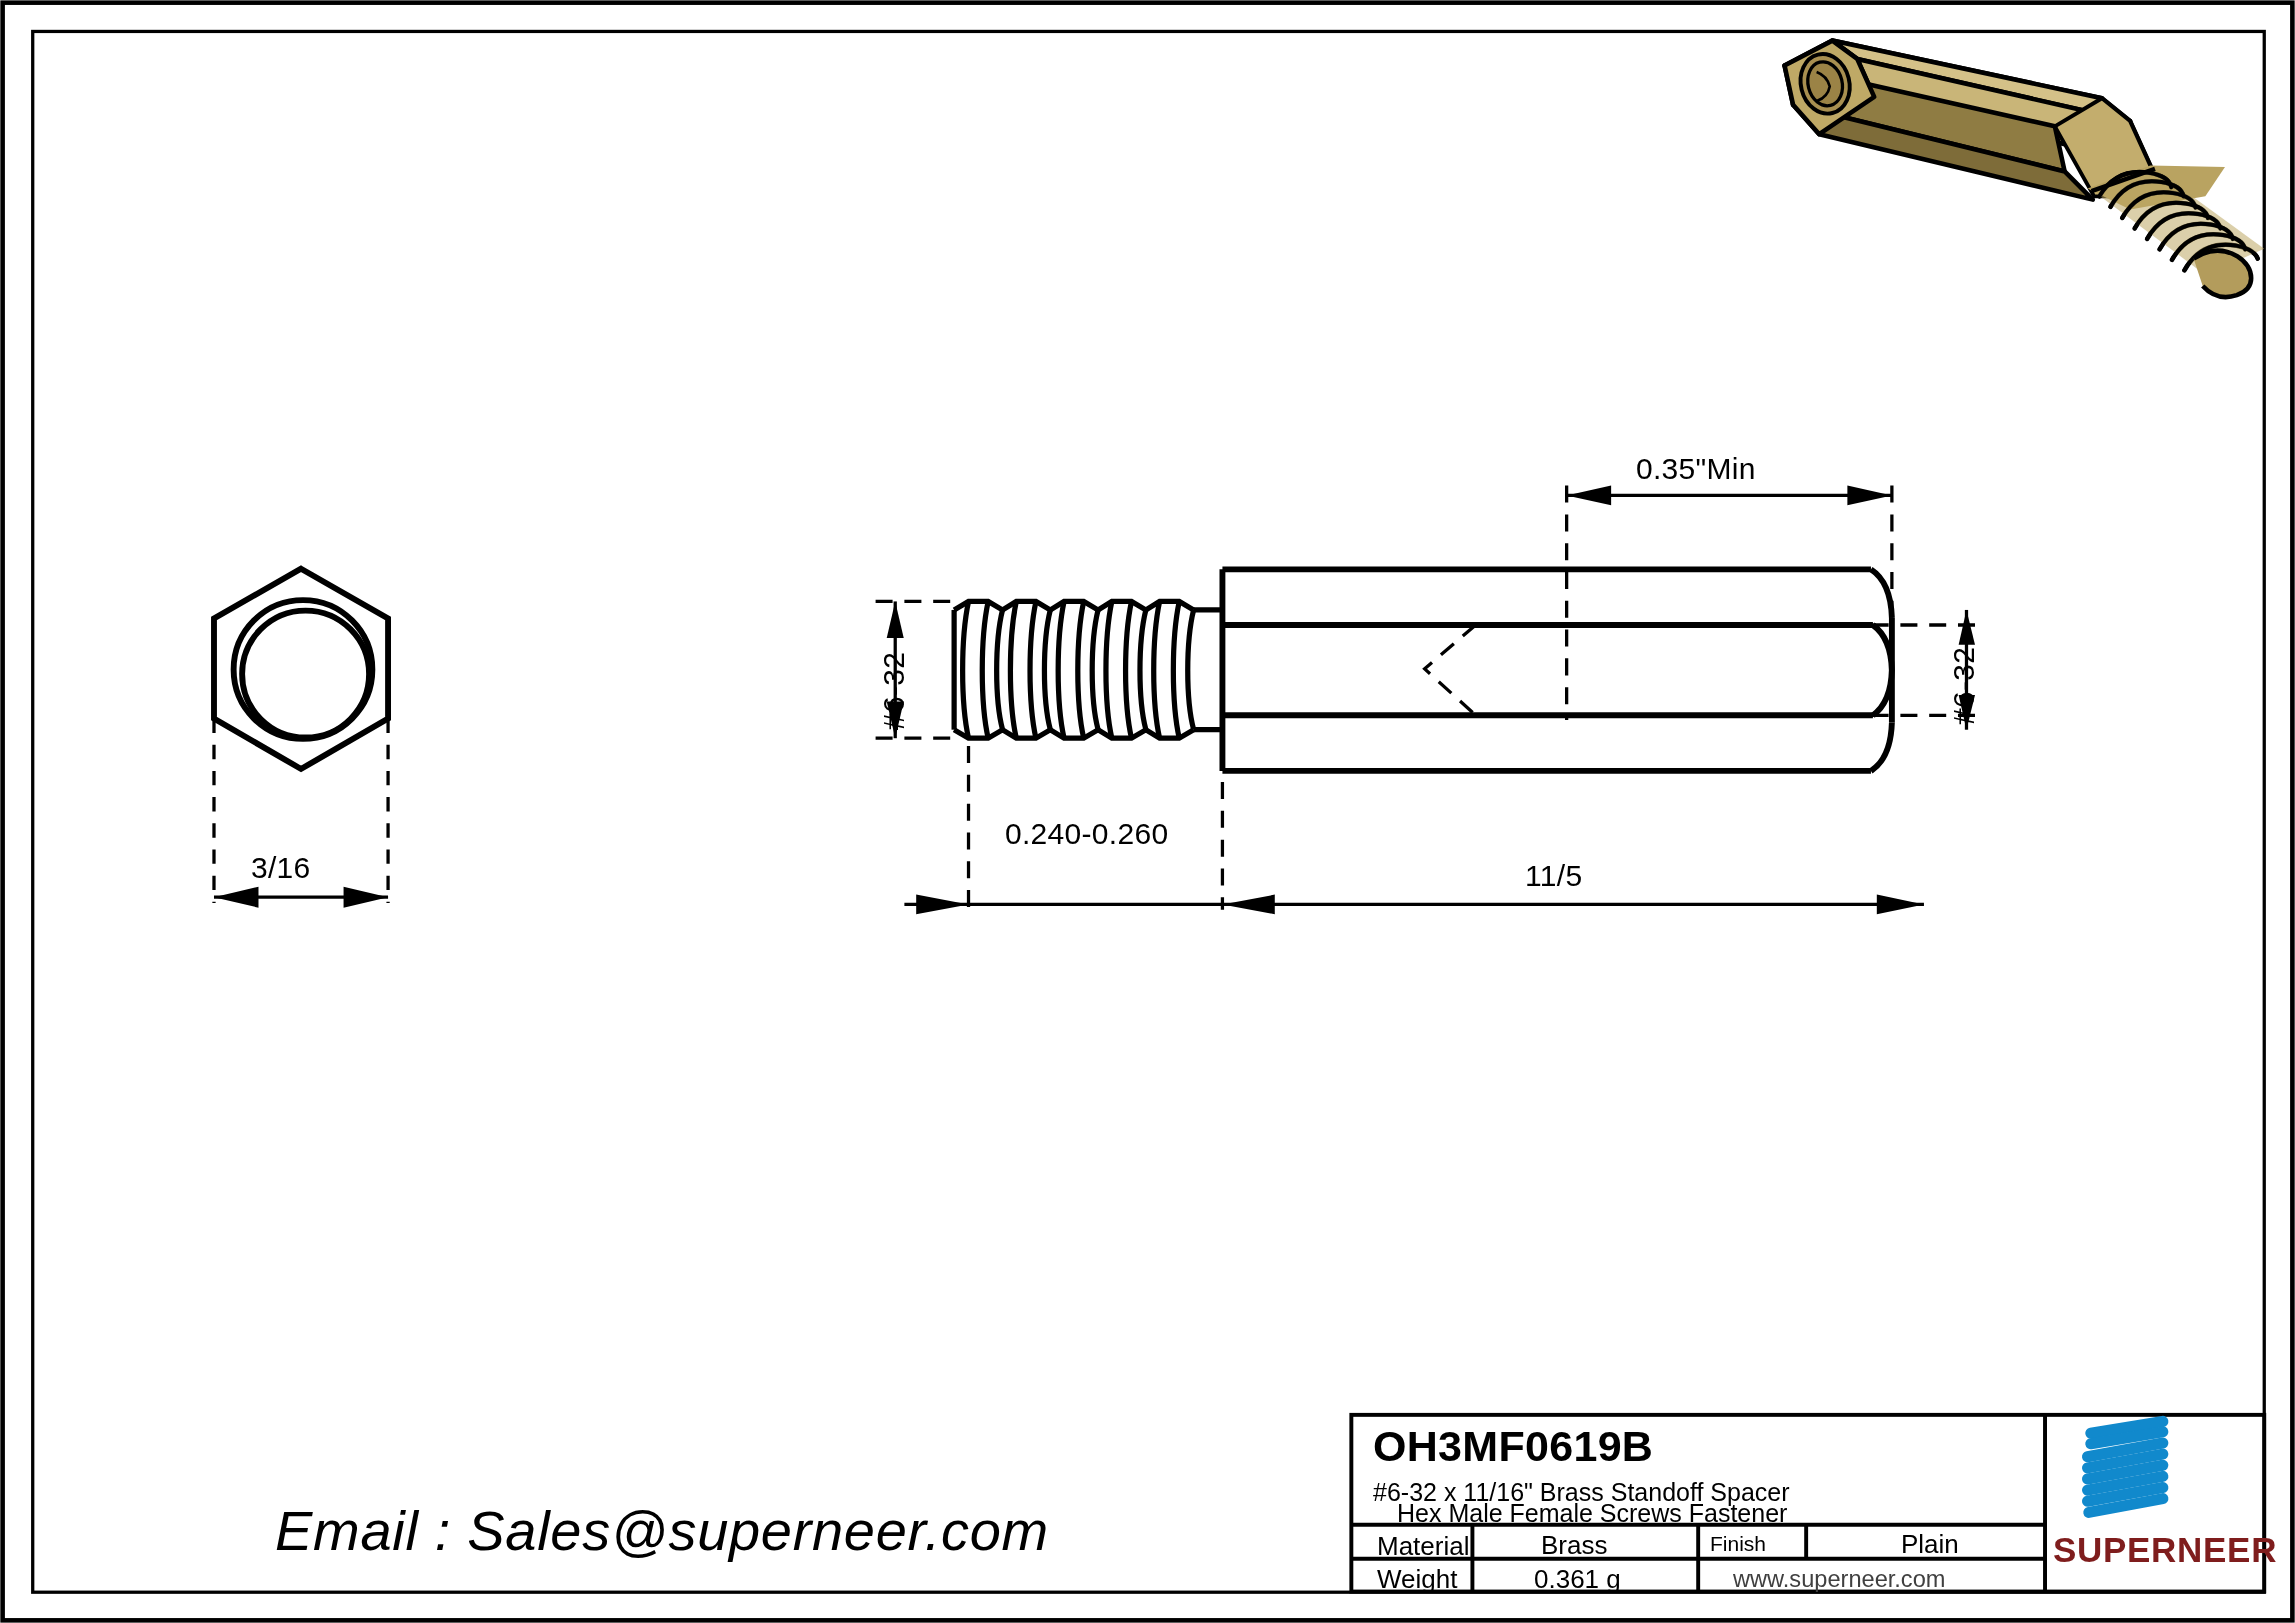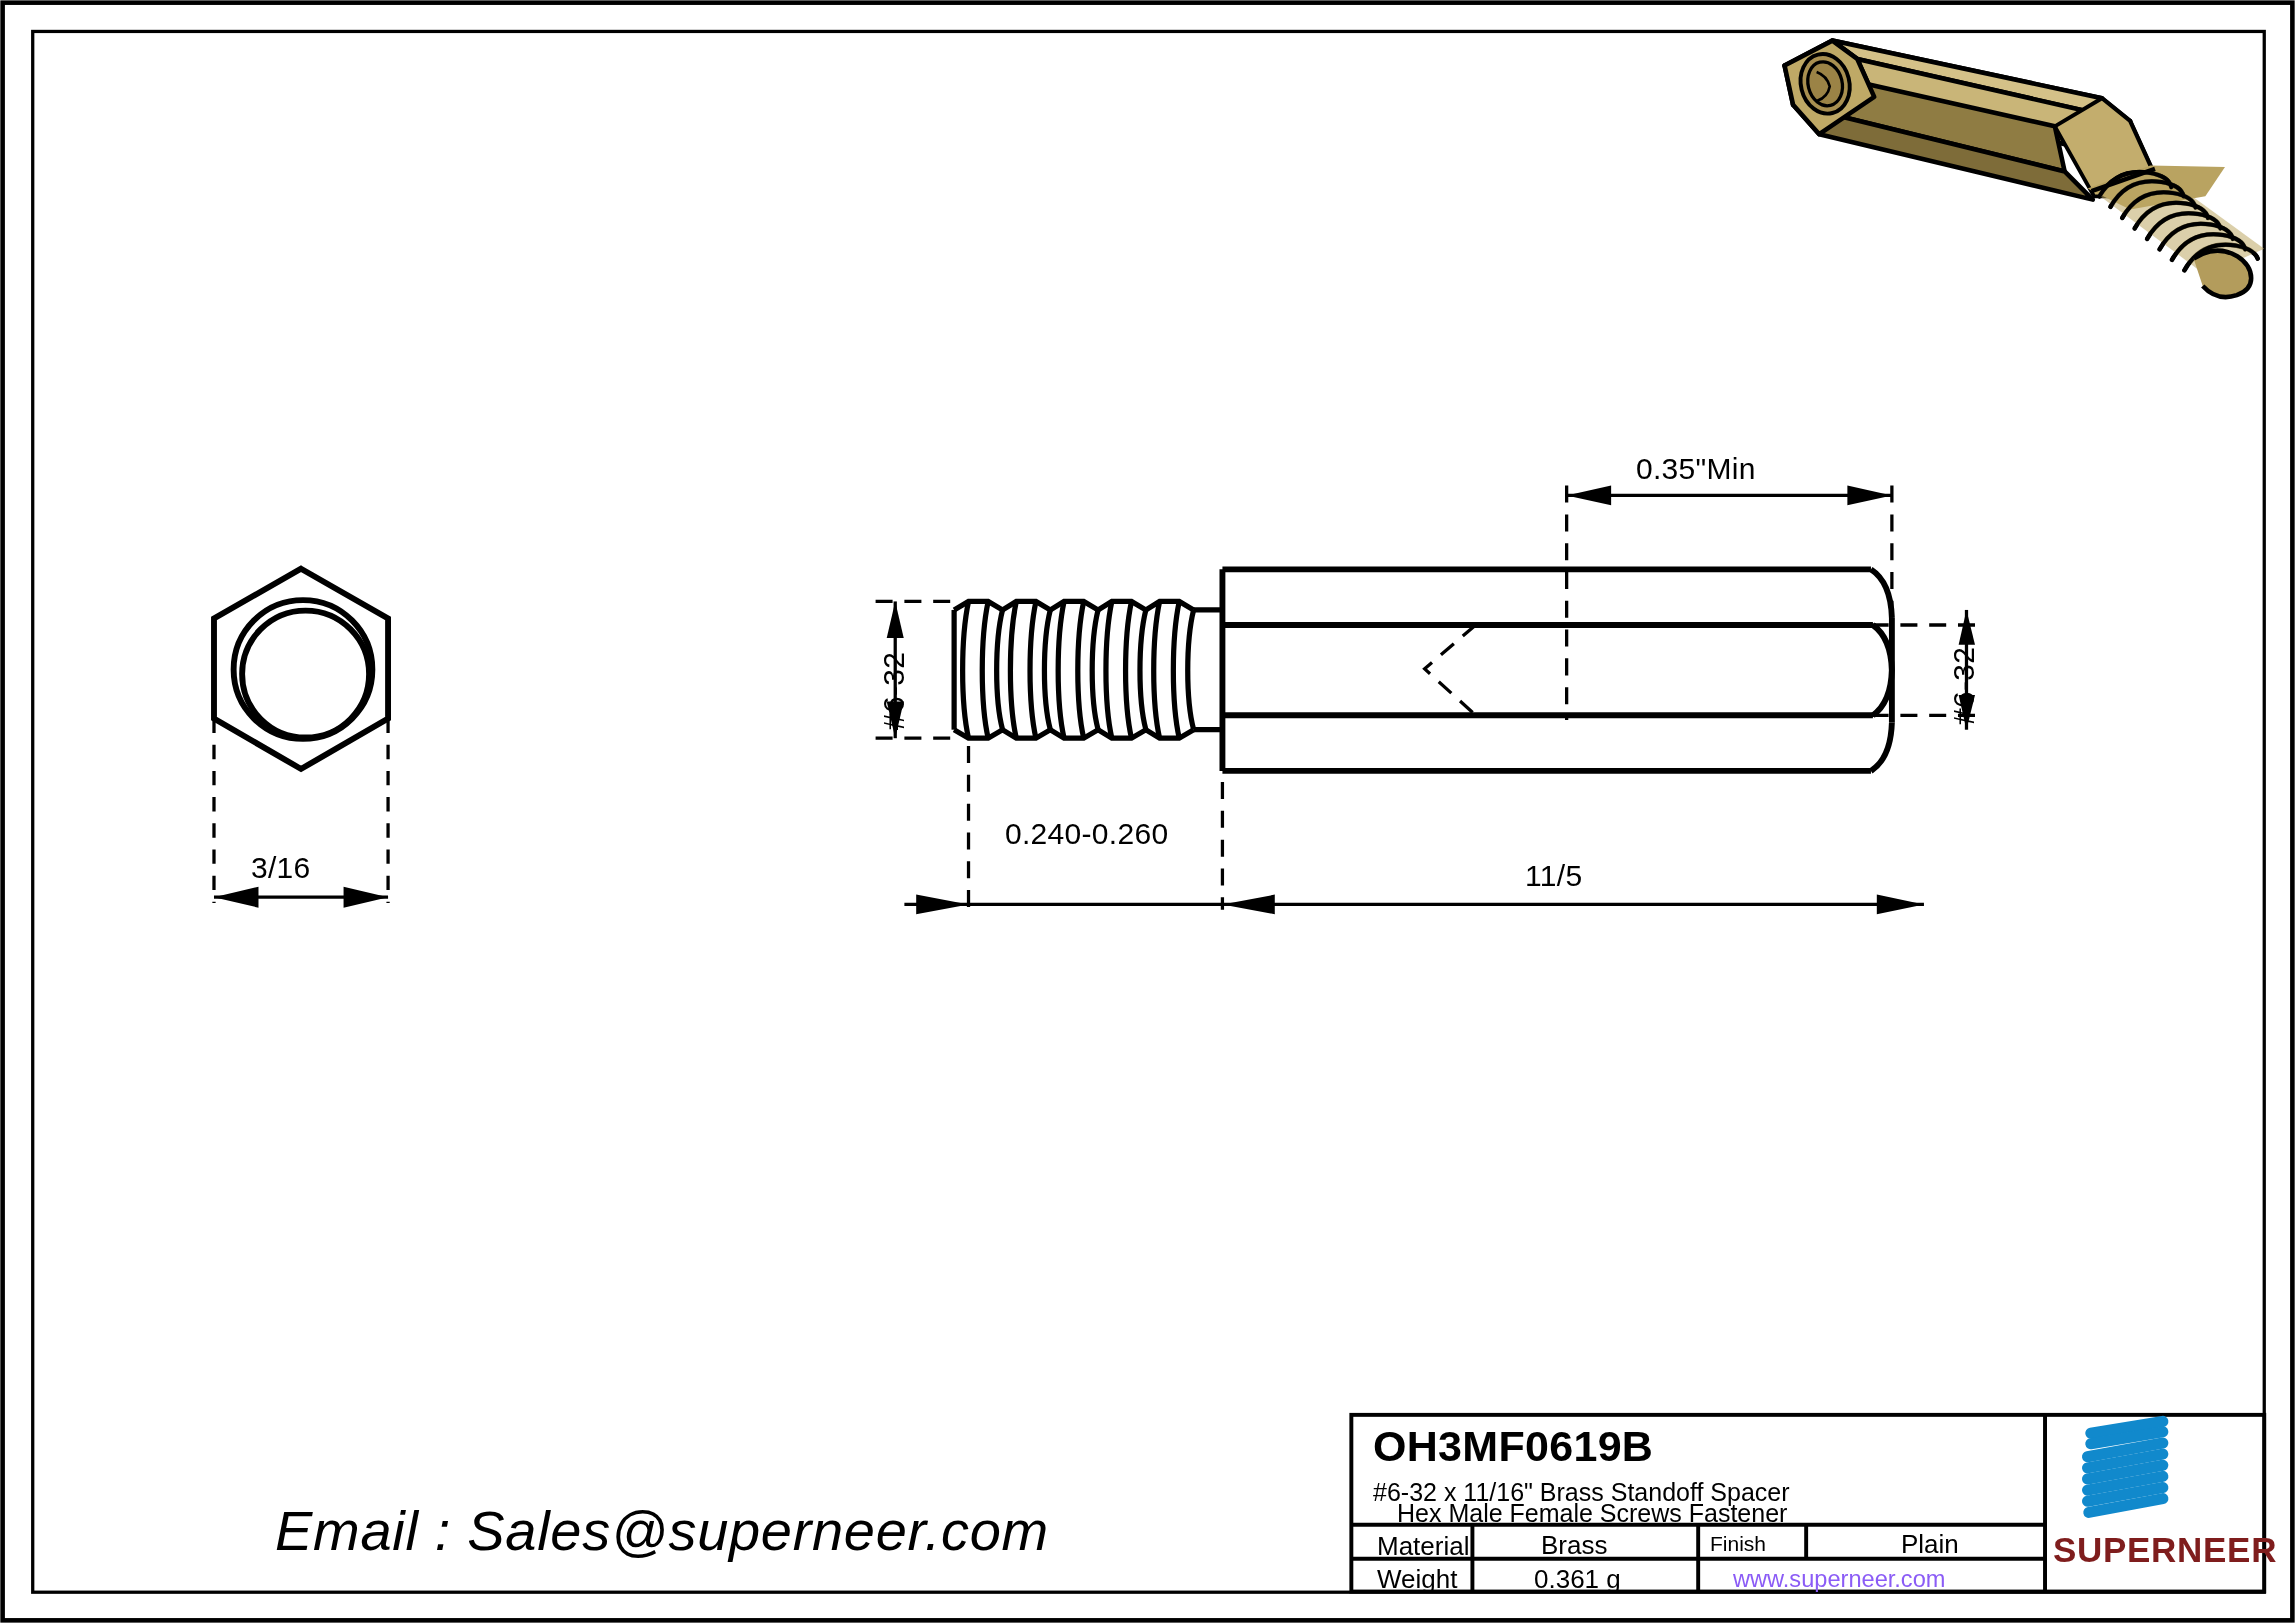--- a/index.html
+++ b/index.html
@@ -34,21 +34,21 @@
   }
   .dim-txt { font-size: 30px; letter-spacing: 0.3px; }
   .dim-txt-v {
     transform-origin: 0 0;
     transform: rotate(-90deg);
   }
   .email-txt { font-size: 56px; font-weight: 400; letter-spacing: 0.7px; font-style: italic; }
   .tb-code { font-size: 43px; font-weight: bold; letter-spacing: 0.3px; }
   .tb-desc { font-size: 25px; }
   .tb-cell { font-size: 26px; }
-  .tb-url { font-size: 23.6px; color: #8b5cf6; text-align: right; }
+  .tb-url { font-size: 23.6px; color: #404040; text-align: right; }
   .logo-word {
     font-size: 35px;
     font-weight: bold;
     color: #7f1d1d;
     letter-spacing: 0.7px;
   }
 </style>
 </head>
 <body>
 

